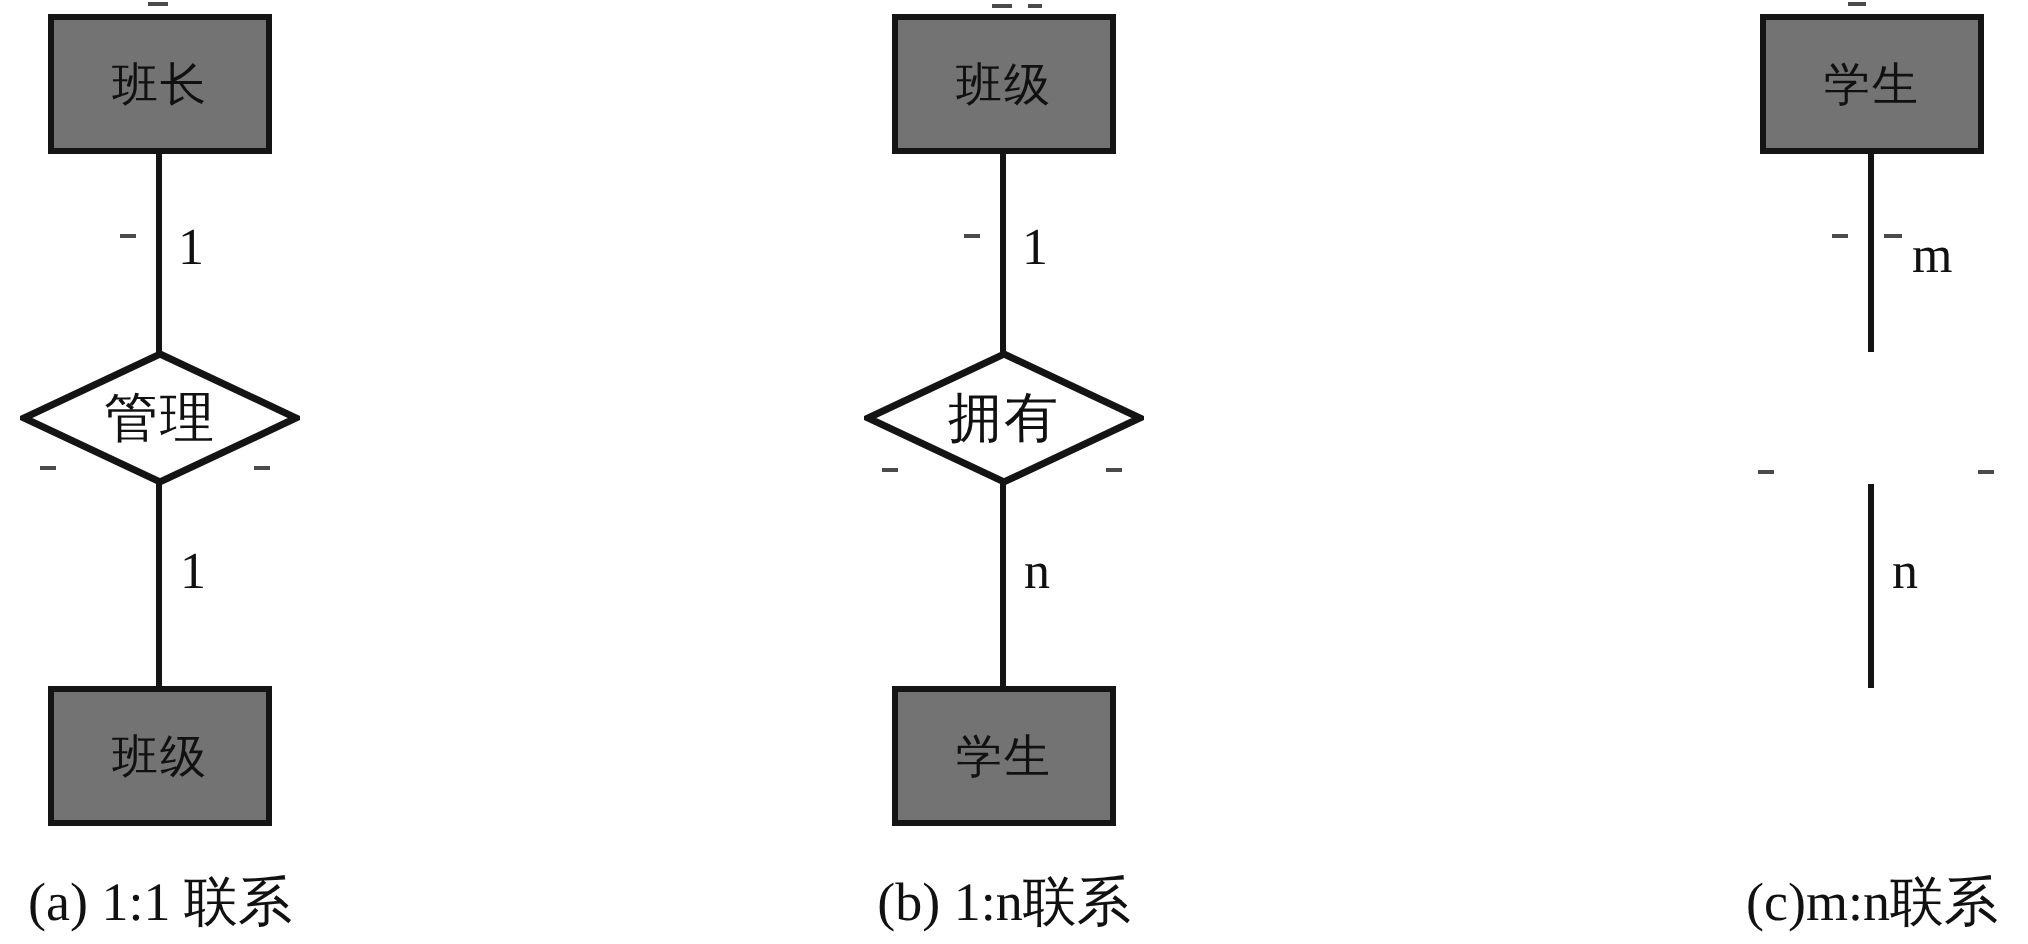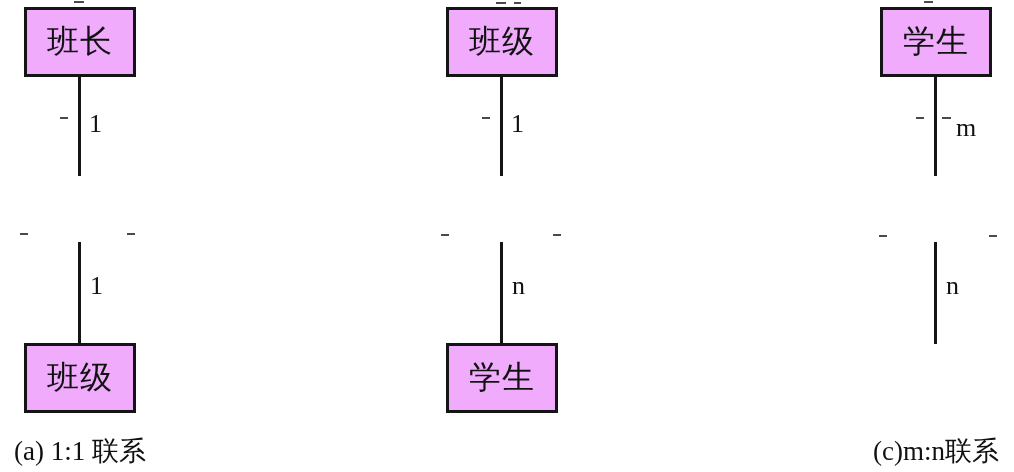--- a/index.html
+++ b/index.html
@@ -30,25 +30,25 @@
   #d-b { left: 422px; }
   #d-c { left: 856px; }
 
   .entity {
     position: absolute;
     left: 24px;
     width: 112px;
     height: 70px;
     box-sizing: border-box;
     border: 3px solid #141414;
-    background: #f0abfc;
+    background: #737373;
     display: flex;
     align-items: center;
     justify-content: center;
-    font-size: 32px;
+    font-size: 23px;
     letter-spacing: 1px;
   }
   .entity-top { top: 7px; }
   .entity-bottom { top: 343px; }
 
   .connector {
     position: absolute;
     left: 78px;
     width: 3px;
     background: #141414;
@@ -115,43 +115,56 @@
 <body>
 
 <div class="canvas">
 
   <div class="er-diagram" id="d-a">
     <div class="entity entity-top">
       <span>班长</span>
     </div>
     <div class="connector connector-top"></div>
     <div class="cardinality card-top">1</div>
+    <div class="diamond-wrap">
+      <svg class="diamond-svg" viewBox="0 0 140 68">
+        <polygon points="70,2 138,34 70,66 2,34"></polygon>
+      </svg>
+      <span class="diamond-label">管理</span>
+    </div>
     <div class="connector connector-bottom"></div>
     <div class="cardinality card-bottom">1</div>
     <div class="entity entity-bottom">
       <span>班级</span>
     </div>
     <div class="caption">(a) 1:1 联系</div>
     <div class="artifact" style="left:74px; top:1px; width:10px;"></div>
     <div class="artifact" style="left:60px; top:117px; width:8px;"></div>
     <div class="artifact" style="left:20px; top:233px; width:8px;"></div>
     <div class="artifact" style="left:127px; top:233px; width:8px;"></div>
   </div>
 
   <div class="er-diagram" id="d-b">
     <div class="entity entity-top">
       <span>班级</span>
     </div>
     <div class="connector connector-top"></div>
     <div class="cardinality card-top">1</div>
+    <div class="diamond-wrap">
+      <svg class="diamond-svg" viewBox="0 0 140 68">
+        <polygon points="70,2 138,34 70,66 2,34"></polygon>
+      </svg>
+      <span class="diamond-label">拥有</span>
+    </div>
     <div class="connector connector-bottom"></div>
     <div class="cardinality card-bottom">n</div>
     <div class="entity entity-bottom">
       <span>学生</span>
     </div>
+    <div class="caption">(b) 1:n联系</div>
     <div class="artifact" style="left:74px; top:2px; width:10px;"></div>
     <div class="artifact" style="left:92px; top:2px; width:7px;"></div>
     <div class="artifact" style="left:60px; top:117px; width:8px;"></div>
     <div class="artifact" style="left:19px; top:234px; width:8px;"></div>
     <div class="artifact" style="left:131px; top:234px; width:8px;"></div>
   </div>
 
   <div class="er-diagram" id="d-c">
     <div class="entity entity-top">
       <span>学生</span>

